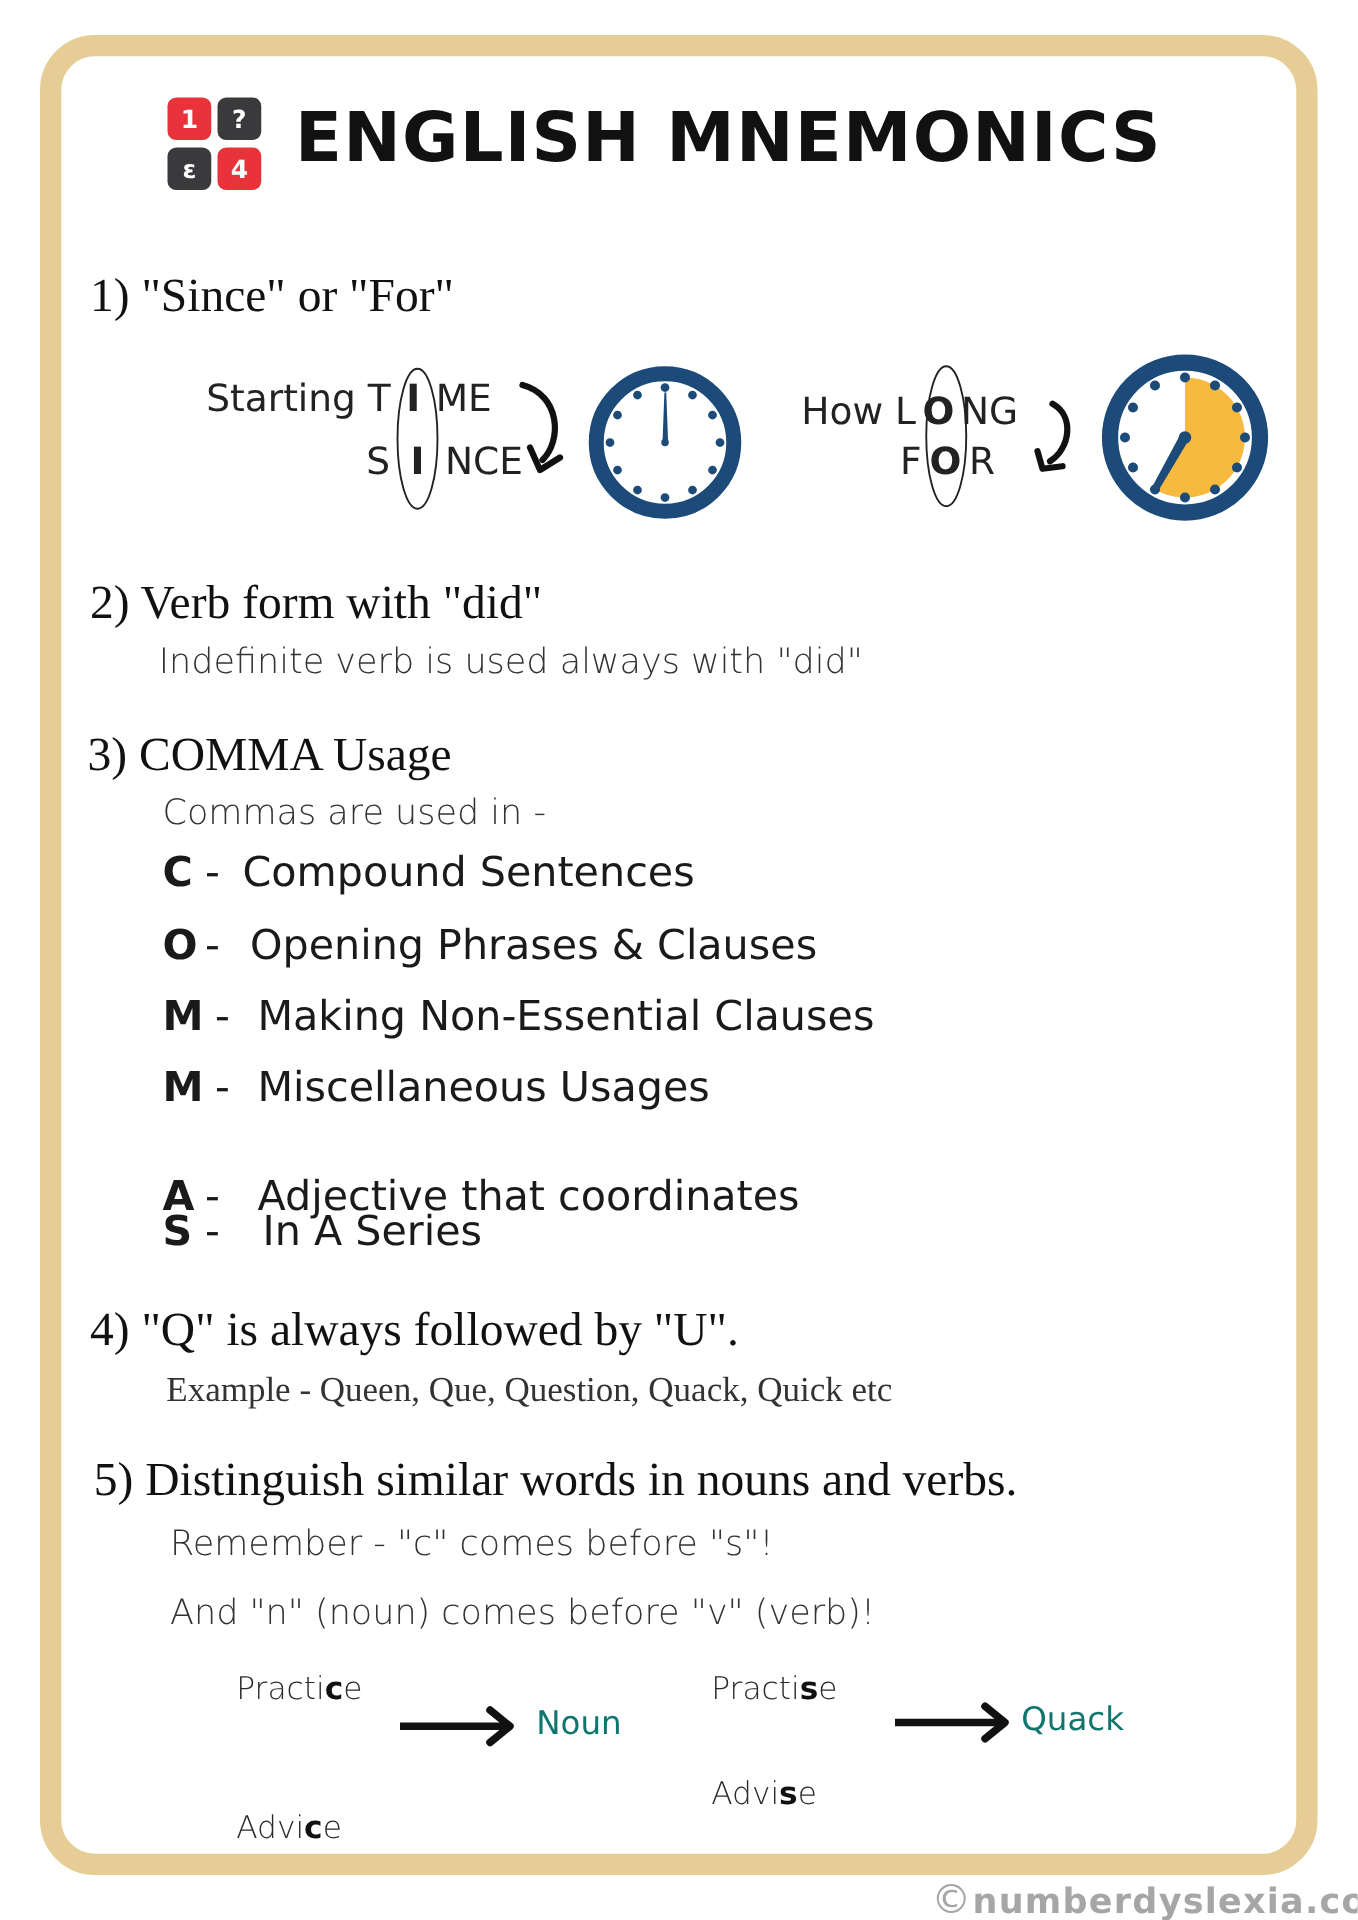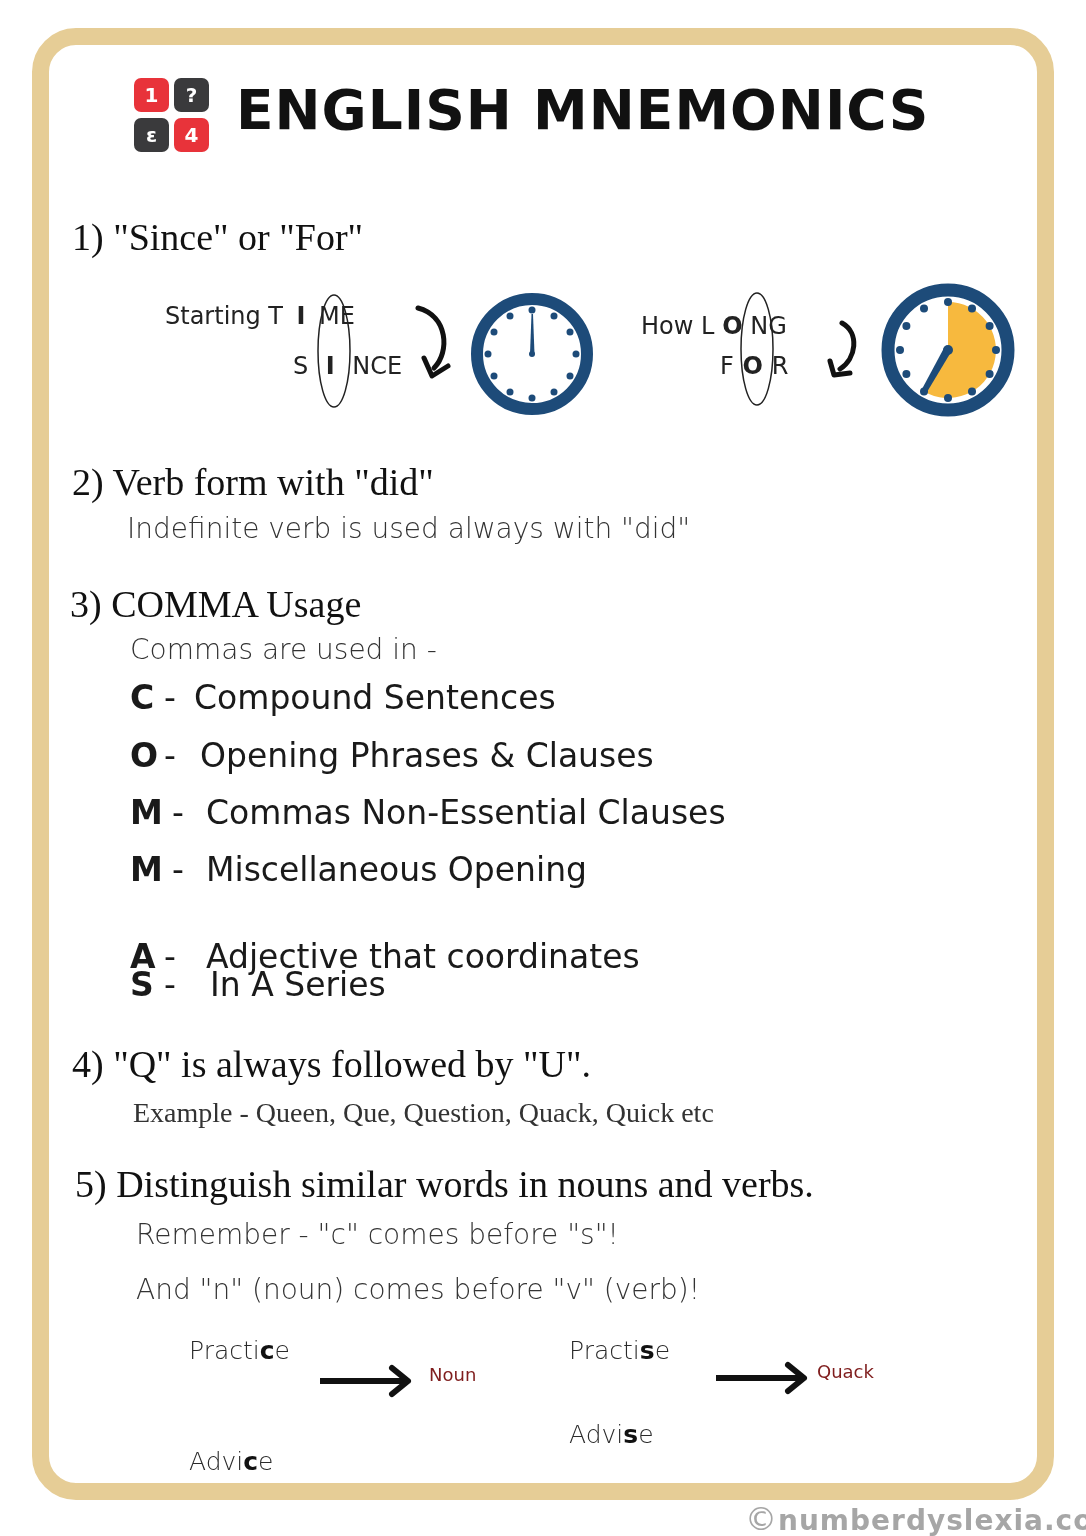--- a/index.html
+++ b/index.html
@@ -12,29 +12,29 @@
   
   .logo { position:absolute; left:134px; top:78px; width:76px; height:74px; }
   .tile { position:absolute; width:35px; height:34px; border-radius:7px; color:#fff; font-family:"DejaVu Sans",sans-serif; font-size:20px; font-weight:bold; display:flex; align-items:center; justify-content:center; }
   .t-red { background:#e8333a; }
   .t-dark { background:#3a3a3c; }
   .title { left:236px; top:78px; font-family:"DejaVu Sans","Liberation Sans",sans-serif; font-weight:bold; font-size:55px; letter-spacing:1px; color:#111; transform:scaleX(1.0); }
 
   .h1 { font-size:38px; }
   .sub { font-size:28px; font-weight:300; color:#333; }
 
-  .mn { font-family:"DejaVu Sans","Liberation Sans",sans-serif; font-size:24px; color:#222; }
+  .mn { font-family:"DejaVu Sans","Liberation Sans",sans-serif; font-size:30px; color:#222; }
 
   .comma-row { position:absolute; left:130px; font-family:"DejaVu Sans","Liberation Sans",sans-serif; font-size:33px; color:#1a1a1a; white-space:nowrap; }
   .comma-row .ltr { display:inline-block; width:34px; font-weight:bold; }
   .comma-row .dash { display:inline-block; }
 
   .word { font-family:"DejaVu Sans","Liberation Sans",sans-serif; font-size:25px; color:#2a2a2a; font-weight:300; }
   .word b { font-weight:bold; color:#111; }
-  .pos { font-family:"DejaVu Sans","Liberation Sans",sans-serif; font-size:18px; color:#7f1d1d; }
+  .pos { font-family:"DejaVu Sans","Liberation Sans",sans-serif; font-size:26px; color:#0f766e; }
 
   .footer { left:745px; top:1500px; font-family:"DejaVu Sans","Liberation Sans",sans-serif; font-weight:bold; font-size:28px; color:#a6a6a6; letter-spacing:1px; }
 </style>
 </head>
 <body>
 
 <div class="frame"></div>
 
 <div class="logo">
   <div class="tile t-red" style="left:0;top:0;">1</div>
@@ -119,24 +119,24 @@
 <div class="abs serif h1" style="left:70px;top:582px;">3) COMMA Usage</div>
 <div class="abs sans sub" style="left:130px;top:633px;text-align:center;">Commas are used in -</div>
 
 <div class="comma-row" style="top:678px;">
   <span class="ltr">C</span><span class="dash" style="width:30px;">-</span><span>Compound Sentences</span>
 </div>
 <div class="comma-row" style="top:736px;">
   <span class="ltr">O</span><span class="dash" style="width:36px;">-</span><span>Opening Phrases &amp; Clauses</span>
 </div>
 <div class="comma-row" style="top:793px;">
-  <span class="ltr" style="width:42px;">M</span><span class="dash" style="width:34px;">-</span><span>Commas Non-Essential Clauses</span>
+  <span class="ltr" style="width:42px;">M</span><span class="dash" style="width:34px;">-</span><span>Making Non-Essential Clauses</span>
 </div>
 <div class="comma-row" style="top:850px;">
-  <span class="ltr" style="width:42px;">M</span><span class="dash" style="width:34px;">-</span><span>Miscellaneous Opening</span>
+  <span class="ltr" style="width:42px;">M</span><span class="dash" style="width:34px;">-</span><span>Miscellaneous Usages</span>
 </div>
 <div class="comma-row" style="top:937px;">
   <span class="ltr">A</span><span class="dash" style="width:42px;">-</span><span>Adjective that coordinates</span>
 </div>
 <div class="comma-row" style="top:965px;">
   <span class="ltr">S</span><span class="dash" style="width:46px;">-</span><span>In A Series</span>
 </div>
 
 <div class="abs serif h1" style="left:72px;top:1042px;">4) "Q" is always followed by "U".</div>
 <div class="abs sans sub" style="left:133px;top:1097px;font-family:Liberation Serif, serif;">Example - Queen, Que, Question, Quack, Quick etc</div>

